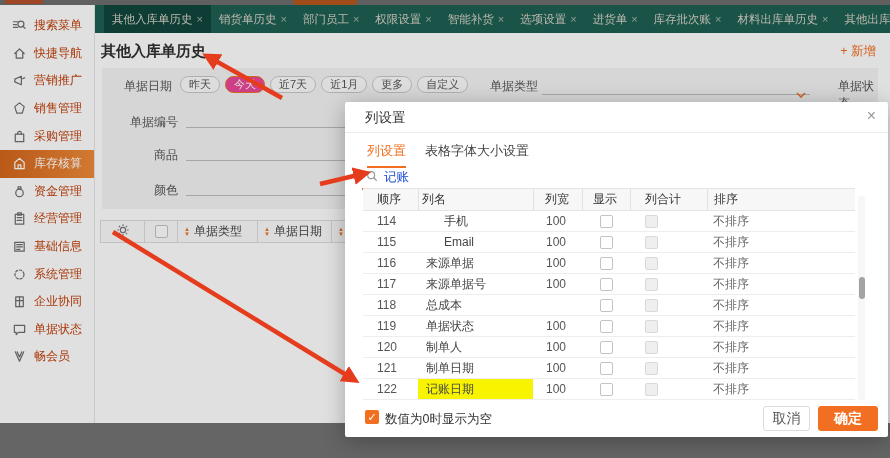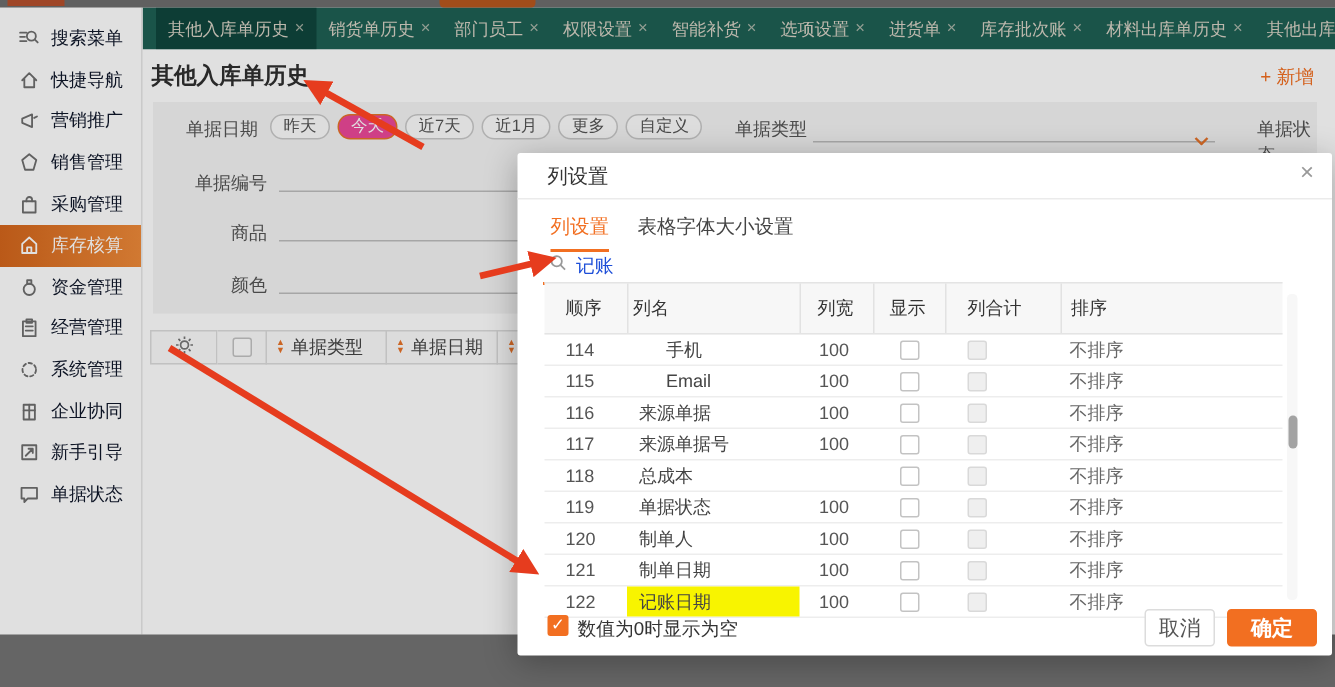--- a/index.html
+++ b/index.html
@@ -6,21 +6,21 @@
   body{margin:0;font-family:"Liberation Sans","DejaVu Sans",sans-serif;background:#fff}
   .screen{position:relative;width:890px;height:458px;overflow:hidden;background:#fff}
 
   
   .top-strip{position:absolute;left:0;top:0;width:890px;height:5px;background:#6e6e6e;z-index:6}
   .top-nub{position:absolute;left:293px;top:0;width:64px;height:5px;background:#b8581e;border-radius:0 0 3px 3px}
   .top-remnant{position:absolute;left:5px;top:0;width:38px;height:4px;background:#c24b22;opacity:.85}
 
   
   .sidebar{position:absolute;left:0;top:5px;width:95px;height:418px;background:#fff;border-right:1px solid #e6e6e6;padding-top:7px;z-index:5}
-  .side-item{height:27.6px;display:flex;align-items:center;gap:7px;padding-left:12px;font-size:12px;color:#0f172a;cursor:pointer;white-space:nowrap}
+  .side-item{height:27.6px;display:flex;align-items:center;gap:7px;padding-left:12px;font-size:12px;color:#c2410c;cursor:pointer;white-space:nowrap}
   .side-item.active{background:linear-gradient(90deg,#d4661c,#ee8a39);color:#fff}
   .side-ic{width:15px;height:15px;flex:0 0 15px;display:inline-block}
   .side-ic svg{width:15px;height:15px;stroke:#6f6f6f;fill:none;stroke-width:1.3;stroke-linecap:round;stroke-linejoin:round}
   .side-item.active .side-ic svg{stroke:#fff}
 
   
   .main{position:absolute;left:95px;top:5px;width:795px;height:418px;background:#fff;z-index:4}
   .tabbar{position:absolute;left:0;top:0;width:795px;height:28px;background:#1e6054;display:flex;padding-left:9px;overflow:hidden}
   .tab{display:flex;align-items:center;height:28px;padding:0 8px;font-size:11.5px;color:#d8d2c5;white-space:nowrap;cursor:pointer}
   .tab.active{background:#0f463d}
@@ -61,21 +61,21 @@
   .mheader{position:absolute;left:0;top:0;width:543px;height:31px;border-bottom:1px solid #ebebeb}
   .mtitle{position:absolute;left:20px;top:0;line-height:31px;font-size:13.5px;color:#333}
   .mclose{position:absolute;right:12px;top:5px;font-size:16px;color:#999;cursor:pointer}
   .mtabs{position:absolute;left:22px;top:40px;display:flex;gap:19px;font-size:13px}
   .mtab{color:#444;cursor:pointer;padding-bottom:6px}
   .mtab.active{color:#f26f21;border-bottom:2px solid #f26f21}
   .msearch{position:absolute;left:17px;top:64px;width:118px;height:24px;border-bottom:2px solid #f26f21;display:flex;align-items:center;gap:6px;padding-left:4px}
   .msearch svg{width:12px;height:12px;stroke:#999;fill:none;stroke-width:1.4}
   .msearch input{border:none;outline:none;font-size:12.5px;color:#1d4ed8;width:86px;background:transparent;font-family:inherit}
   .mtable{position:absolute;left:18px;top:86px;width:492px}
-  .mhead{display:flex;height:35px;background:#f7f7f7;border-top:1px solid #e4e4e4;border-bottom:1px solid #e4e4e4;font-size:12px;color:#333;align-items:flex-start}
+  .mhead{display:flex;height:23px;background:#f7f7f7;border-top:1px solid #e4e4e4;border-bottom:1px solid #e4e4e4;font-size:12px;color:#333;align-items:flex-start}
   .mhead span{height:100%;display:flex;align-items:center;border-left:1px solid #e2e2e2}
   .mhead span:first-child{border-left:none}
   .mrow{display:flex;height:21px;align-items:center;border-bottom:1px solid #ededed;font-size:12px;color:#555}
   .c-order{width:55px;padding-left:14px}
   .c-name{width:115px;padding-left:8px;height:100%;display:flex;align-items:center;color:#444}
   .c-name.ind{padding-left:26px}
   .c-name.hl{background:#f8f400}
   .c-width{width:49px;padding-left:13px}
   .c-show{width:48px;display:flex;justify-content:center}
   .c-sum{width:77px;display:flex;padding-left:15px}
@@ -159,43 +159,49 @@
       <div class="side-item">
         <span class="side-ic"><svg viewBox="0 0 16 16">
             <rect x="3.5" y="3.5" width="9" height="10.5"></rect>
             <rect x="6" y="2" width="4" height="2.5"></rect>
             <path d="M5.5 7 h5 M5.5 10 h5"></path>
           </svg></span>
         <span>经营管理</span>
       </div>
       <div class="side-item">
         <span class="side-ic"><svg viewBox="0 0 16 16">
+            <rect x="3" y="3.5" width="10" height="9.5"></rect>
+            <path d="M5 6 h6 M5 8.5 h6 M5 11 h3.5"></path>
+          </svg></span>
+        <span>基础信息</span>
+      </div>
+      <div class="side-item">
+        <span class="side-ic"><svg viewBox="0 0 16 16">
             <circle cx="8" cy="8" r="4.8" stroke-dasharray="2.4 2"></circle>
           </svg></span>
         <span>系统管理</span>
       </div>
       <div class="side-item">
         <span class="side-ic"><svg viewBox="0 0 16 16">
             <rect x="4" y="3" width="8" height="10.5"></rect>
             <path d="M4 7 h8 M8 3 v10"></path>
           </svg></span>
         <span>企业协同</span>
       </div>
       <div class="side-item">
         <span class="side-ic"><svg viewBox="0 0 16 16">
-            <rect x="3" y="3" width="10" height="10"></rect>
-            <path d="M5.5 10.5 L10.5 5.5 M10.5 5.5 h-3 M10.5 5.5 v3"></path>
-          </svg></span>
-        <span>新手引导</span>
-      </div>
-      <div class="side-item">
-        <span class="side-ic"><svg viewBox="0 0 16 16">
             <path d="M2.5 3.5 h11 v7.5 h-6.5 l-2.5 2.5 v-2.5 h-2 z"></path>
           </svg></span>
         <span>单据状态</span>
+      </div>
+      <div class="side-item">
+        <span class="side-ic"><svg viewBox="0 0 16 16">
+            <path d="M3.5 3 L8 13 L12.5 3 M5.5 3 L8 8.5 L10.5 3"></path>
+          </svg></span>
+        <span>畅会员</span>
       </div>
     </aside>
 
   <div class="main">
     <div class="tabbar">
         <div class="tab active">
           <span>其他入库单历史</span>
           <span class="tab-x">×</span>
         </div>
         <div class="tab">

